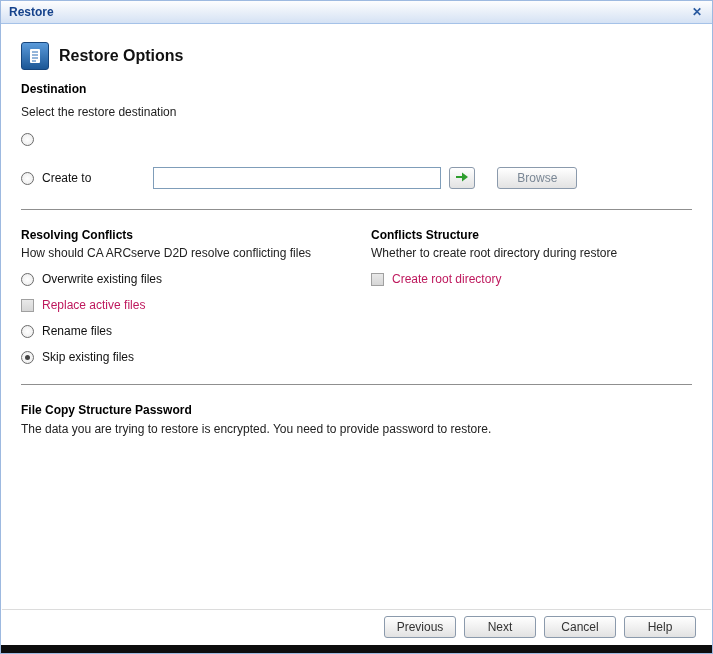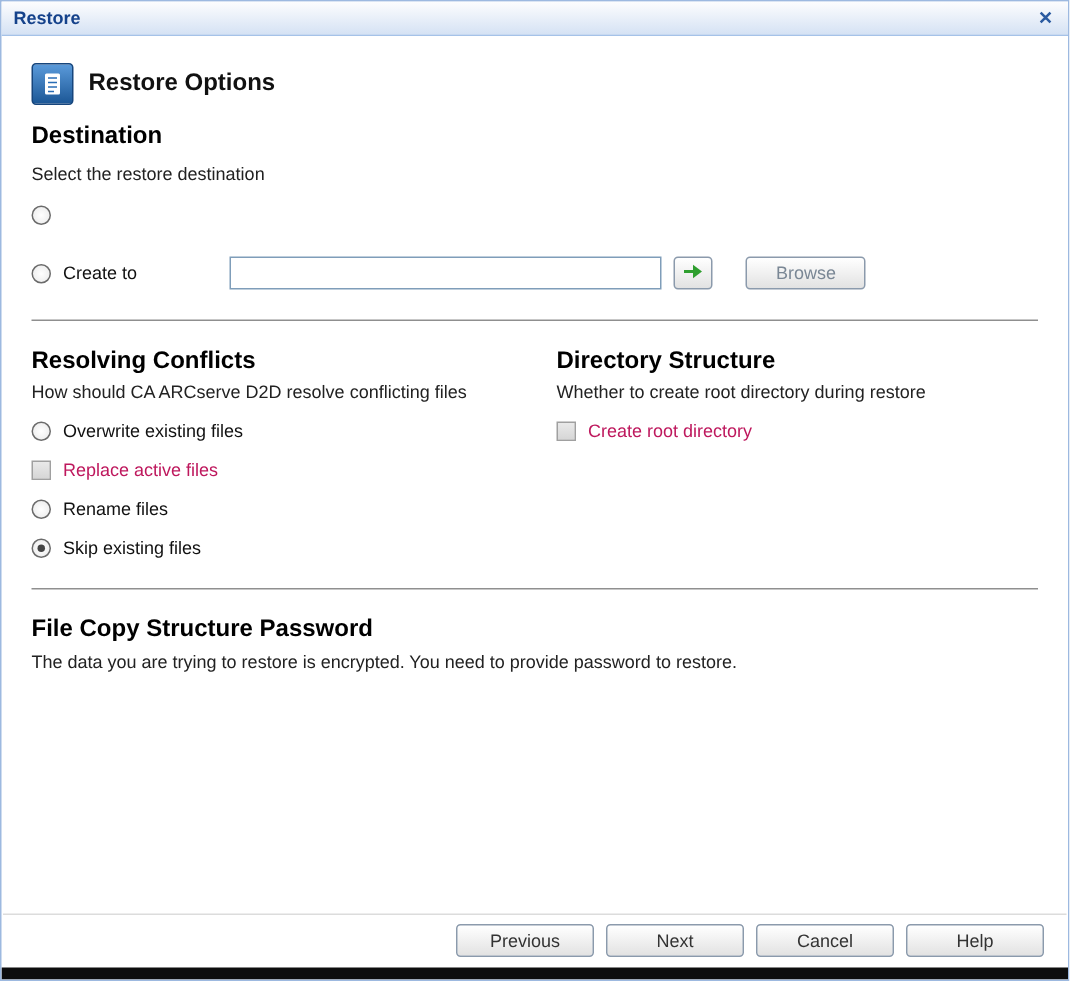--- a/index.html
+++ b/index.html
@@ -27,21 +27,21 @@
   
   .header-row { display:flex; align-items:center; margin-top:18px; }
   .app-icon {
     width:28px; height:28px; border-radius:3px;
     background:linear-gradient(#5a9ada, #1c5796);
     border:1px solid #16457c; box-sizing:border-box;
     display:inline-flex; align-items:center; justify-content:center;
   }
   .page-title { margin-left:10px; font-size:16px; font-weight:bold; color:#111; }
 
-  .sec-heading { font-weight:bold; font-size:16px; color:#000; }
+  .sec-heading { font-weight:bold; font-size:12px; color:#000; }
   .sec-sub { margin-top:5px; color:#222; }
 
   .dest-heading { margin-top:12px; }
   .dest-sub { margin-top:9px; }
 
   .opt-row { display:flex; align-items:center; margin-top:14px; }
   .opt-row .opt-label { margin-left:8px; }
   .opt-row.disabled .opt-label { color:#be185d; }
 
   
@@ -94,21 +94,21 @@
   .pwd-row { display:flex; align-items:center; margin-top:13px; }
   .pwd-label { margin-left:2px; }
   .pwd-input { width:148px; margin-left:8px; letter-spacing:1px; }
 
   
   .footer {
     position:absolute; left:1px; right:1px; bottom:15px;
     display:flex; justify-content:flex-end; gap:8px;
     padding:6px 15px 0 15px; border-top:1px solid #dcdcdc;
   }
-  .footer .btn { width:92px; }
+  .footer .btn { width:72px; }
 
   .bottombar {
     position:absolute; left:0; right:0; bottom:0; height:8px; background:#0d0d0d;
   }
 </style>
 </head>
 <body>
 
 <div class="window">
 
@@ -177,21 +177,21 @@
           <span class="opt-label">Rename files</span>
         </div>
 
         <div class="opt-row col-opt">
           <span class="radio checked"></span>
           <span class="opt-label">Skip existing files</span>
         </div>
       </div>
 
       <div class="col-right">
-        <div class="sec-heading">Directory Structure</div>
+        <div class="sec-heading">Conflicts Structure</div>
         <div class="sec-sub col-sub">Whether to create root directory during restore</div>
 
         <div class="opt-row col-opt disabled">
           <span class="checkbox disabled"></span>
           <span class="opt-label">Create root directory</span>
         </div>
       </div>
 
     </div>
 

